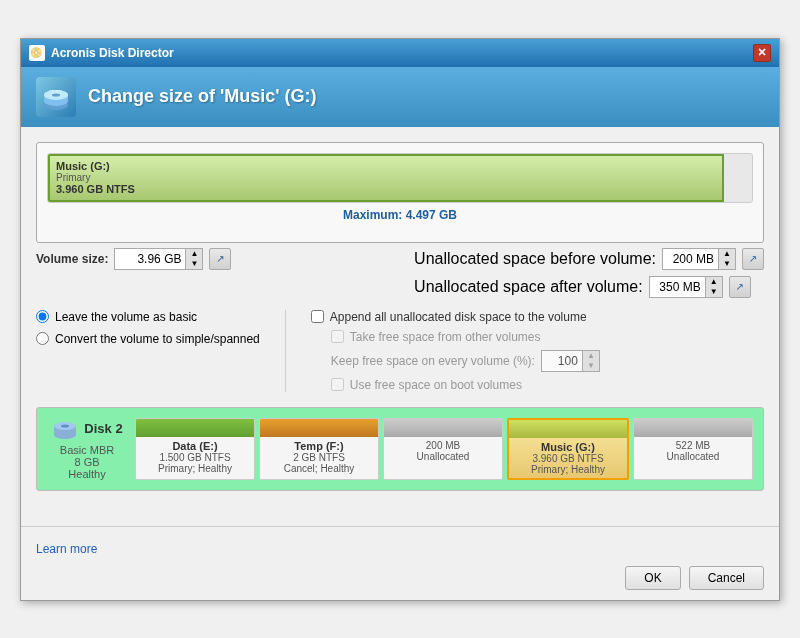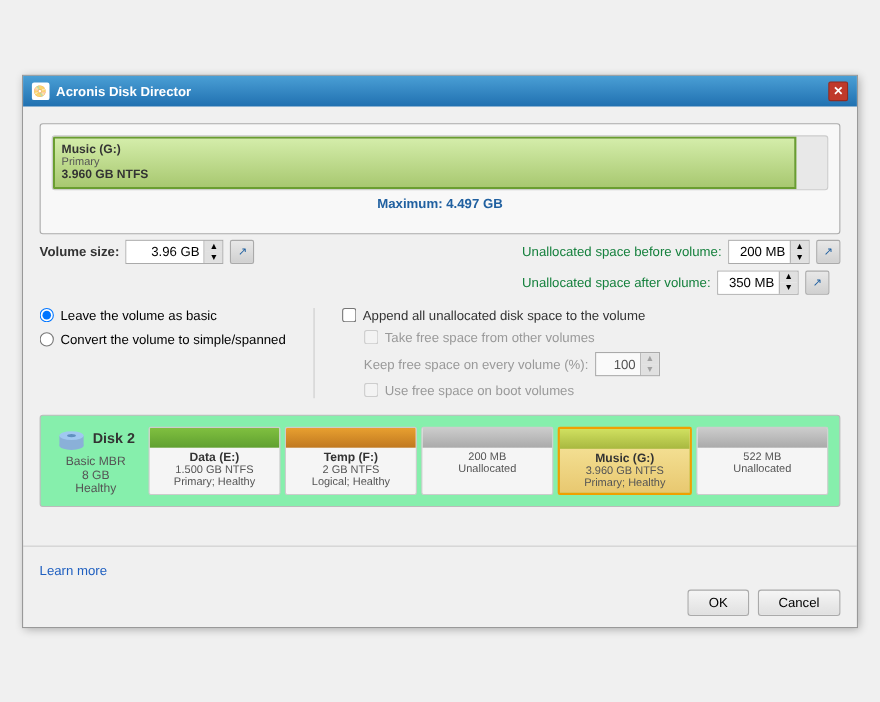--- a/index.html
+++ b/index.html
@@ -202,22 +202,22 @@
       display: flex;
       flex-direction: column;
       gap: 6px;
     }
     .unalloc-row {
       display: flex;
       align-items: center;
       gap: 6px;
     }
     .unalloc-label {
-      font-size: 12px;
-      color: #15803d;
+      font-size: 16px;
+      color: #000000;
       text-align: left;
     }
     .options-section {
       display: flex;
       gap: 20px;
       margin-bottom: 15px;
     }
     .radio-group {
       display: flex;
       flex-direction: column;
@@ -341,20 +341,34 @@
 <div class="window">
 
   <div class="title-bar">
     <div class="title-bar-left">
       <div class="title-bar-icon">📀</div>
       <span>Acronis Disk Director</span>
     </div>
     <div class="close-btn">✕</div>
   </div>
 
+  <div class="header-bar">
+    <div class="header-icon">
+      <svg width="32" height="32" viewBox="0 0 32 32">
+        <ellipse cx="16" cy="24" rx="12" ry="5" fill="#60a0d0"></ellipse>
+        <ellipse cx="16" cy="20" rx="12" ry="5" fill="#80c0f0"></ellipse>
+        <ellipse cx="16" cy="14" rx="12" ry="5" fill="#a0d8ff"></ellipse>
+        <rect x="4" y="14" width="24" height="6" fill="#80c0f0"></rect>
+        <ellipse cx="16" cy="14" rx="12" ry="5" fill="#c0e8ff"></ellipse>
+        <ellipse cx="16" cy="14" rx="4" ry="1.5" fill="#60a0d0"></ellipse>
+        <text x="8" y="11" font-size="7" fill="white" font-weight="bold">→←</text>
+      </svg>
+    </div>
+    <span class="header-title">Change size of 'Music' (G:)</span>
+  </div>
 
   <div class="content">
 
     <div class="disk-visual">
       <div class="disk-bar-container">
         <div class="disk-partition music-partition">
           <span class="partition-label">Music (G:)</span>
           <span class="partition-sub">Primary</span>
           <span class="partition-size">3.960 GB NTFS</span>
         </div>
@@ -466,21 +480,21 @@
                 <div class="partition-card-name">Data (E:)</div>
                 <div class="partition-card-size">1.500 GB NTFS</div>
                 <div class="partition-card-type">Primary; Healthy</div>
               </div>
             </div>
             <div class="partition-card">
               <div class="partition-card-bar bar-orange"></div>
               <div class="partition-card-info">
                 <div class="partition-card-name">Temp (F:)</div>
                 <div class="partition-card-size">2 GB NTFS</div>
-                <div class="partition-card-type">Logical; Healthy</div>
+                <div class="partition-card-type">Cancel; Healthy</div>
               </div>
             </div>
             <div class="partition-card">
               <div class="partition-card-bar bar-gray"></div>
               <div class="partition-card-info">
                 <div class="partition-card-size">200 MB</div>
                 <div class="partition-card-type">Unallocated</div>
               </div>
             </div>
             <div class="partition-card highlighted-partition">

